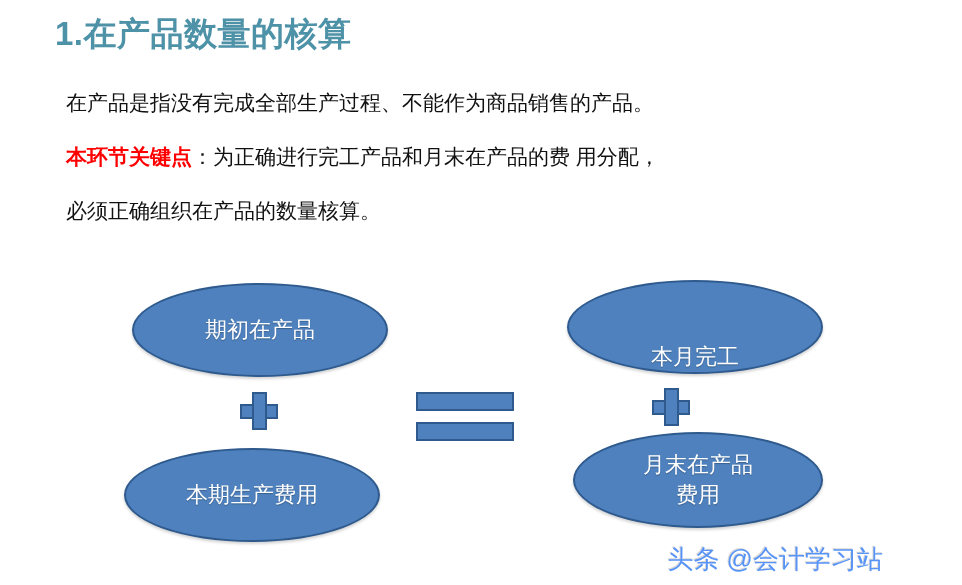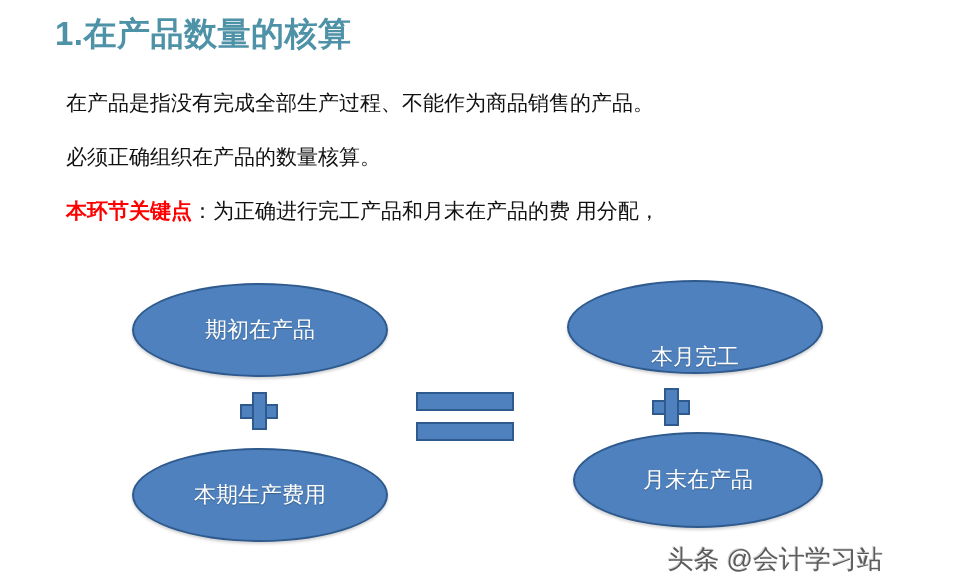--- a/index.html
+++ b/index.html
@@ -74,21 +74,21 @@
     font-family: "Liberation Serif", "DejaVu Serif", serif;
     font-size: 22px;
     line-height: 30px;
     box-sizing: border-box;
     text-shadow: 0 1px 1px rgba(0,0,0,0.25);
     pointer-events: auto;
   }
   .ell-text { display: block; }
 
   #ellipse-initial-wip  { left: 132px; top: 283px; width: 256px; height: 94px; }
-  #ellipse-current-cost { left: 132px; top: 448px; width: 256px; height: 94px; }
+  #ellipse-current-cost { left: 124px; top: 448px; width: 256px; height: 94px; }
   #ellipse-finished     { left: 567px; top: 280px; width: 256px; height: 94px; align-items: flex-end; }
   #ellipse-ending-wip   { left: 573px; top: 432px; width: 250px; height: 96px; }
 
   
   .plus {
     position: absolute;
     width: 38px;
     height: 38px;
     pointer-events: auto;
   }
@@ -128,38 +128,38 @@
   }
   .equals .eq-bar.top { top: 0; }
   .equals .eq-bar.bottom { top: 30px; }
 
   
   .watermark {
     position: absolute;
     right: 18px;
     bottom: 8px;
     font-size: 26px;
-    color: #404040;
+    color: #3b82f6;
     opacity: 0.85;
     font-family: "Liberation Sans", "DejaVu Sans", sans-serif;
     white-space: nowrap;
     text-shadow: 1px 1px 0 rgba(255,255,255,0.9), -1px -1px 0 rgba(120,120,120,0.35);
   }
 </style>
 </head>
 <body>
 
 <div id="slide">
 
   <div class="slide-title">1.在产品数量的核算</div>
 
   <div class="body-block">
     <div class="body-line">在产品是指没有完成全部生产过程、不能作为商品销售的产品。</div>
+    <div class="body-line"><span class="key-red">本环节关键点</span><span>：为正确进行完工产品和月末在产品的费 用分配，</span></div>
     <div class="body-line">必须正确组织在产品的数量核算。</div>
-    <div class="body-line"><span class="key-red">本环节关键点</span><span>：为正确进行完工产品和月末在产品的费 用分配，</span></div>
   </div>
 
   <div class="diagram">
 
     <div class="ellipse" id="ellipse-initial-wip">
       <div>
         <span class="ell-text">期初在产品</span>
       </div>
     </div>
 
@@ -171,20 +171,21 @@
 
     <div class="ellipse" id="ellipse-finished">
       <div>
         <span class="ell-text">本月完工</span>
       </div>
     </div>
 
     <div class="ellipse" id="ellipse-ending-wip">
       <div>
         <span class="ell-text">月末在产品</span>
+        <span class="ell-text">费用</span>
       </div>
     </div>
 
     <div class="plus" id="plus-left">
       <div class="bar h"></div>
       <div class="bar v"></div>
       <div class="cover"></div>
     </div>
 
     <div class="equals">

